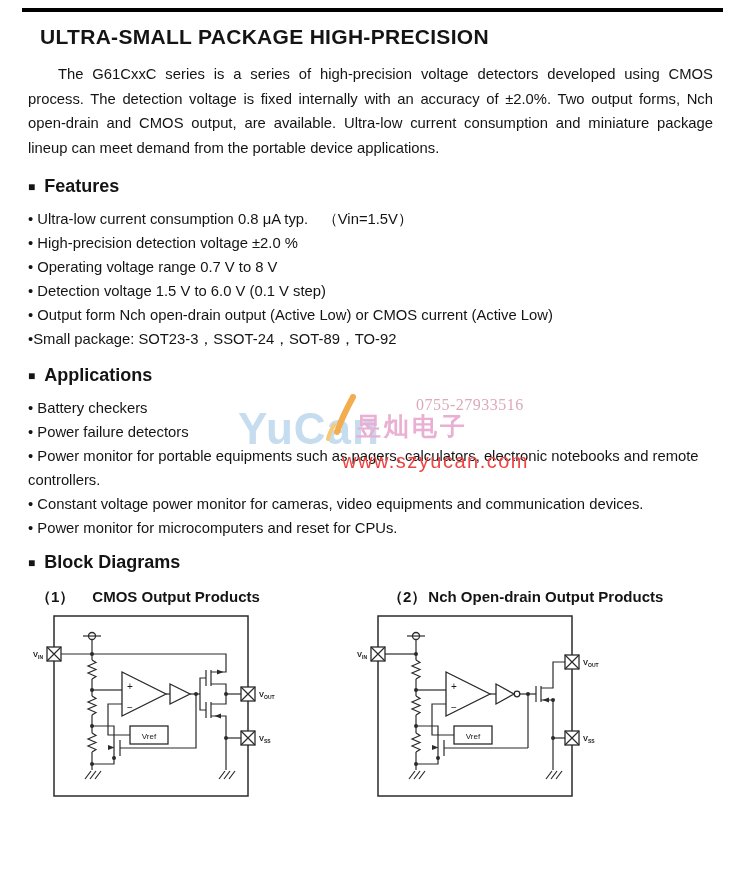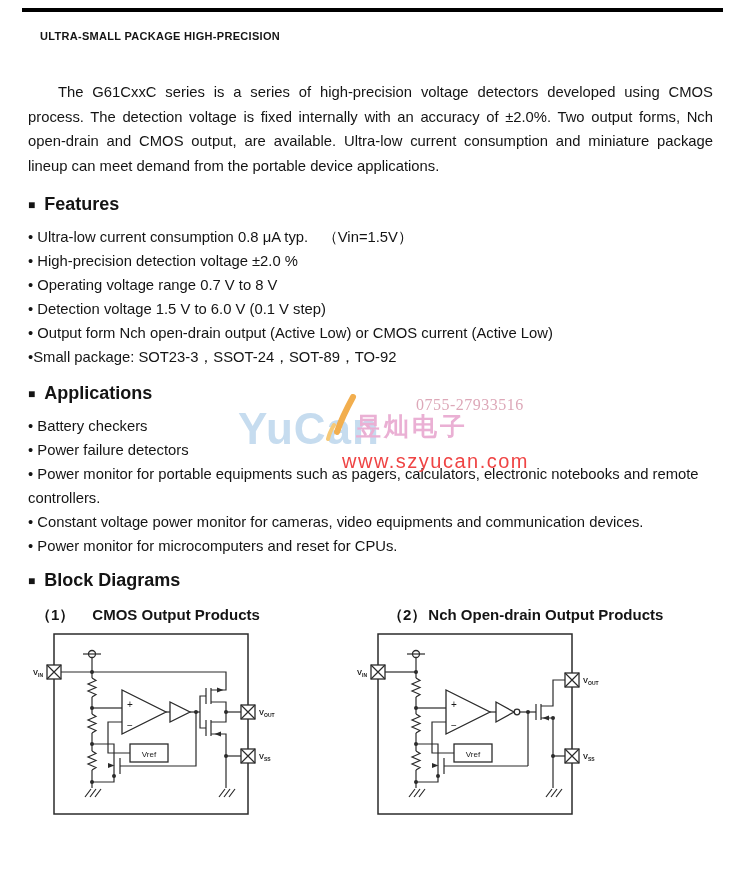--- a/index.html
+++ b/index.html
@@ -1,20 +1,20 @@
 <!DOCTYPE html>
 <html><head>
 <meta charset="utf-8">
 <style>
   html,body{margin:0;padding:0;background:#fff;}
   .page{position:relative;width:743px;height:869px;background:#fff;overflow:hidden;
         font-family:"Liberation Sans",sans-serif;color:#141414;}
   .topbar{position:absolute;left:22px;top:8px;width:701px;height:4px;background:#000;}
-  .title{padding:23px 0 0 40px;font-weight:bold;font-size:11px;line-height:27px;letter-spacing:.3px;}
-  .intro{margin:30px 30px 0 28px;font-size:14.8px;line-height:24.5px;text-align:justify;text-indent:30px;}
+  .title{padding:23px 0 0 40px;font-weight:bold;font-size:21px;line-height:27px;letter-spacing:.3px;}
+  .intro{margin:12px 30px 0 28px;font-size:14.8px;line-height:24.5px;text-align:justify;text-indent:30px;}
   .sec{display:flex;align-items:center;gap:9px;margin-left:28px;font-weight:bold;font-size:18px;}
   .sec .marker{font-size:12px;line-height:1;}
   .sec-features{margin-top:16px;}
   .sec-applications{margin-top:14px;}
   .sec-block{margin-top:12px;}
   .list{margin:10px 30px 0 28px;font-size:14.8px;}
   .list .li{line-height:24px;}
   .captions{position:relative;height:18px;margin-top:15px;font-weight:bold;font-size:15px;}
   .cap{position:absolute;top:0;display:flex;white-space:nowrap;}
   .cap1{left:36px;}

